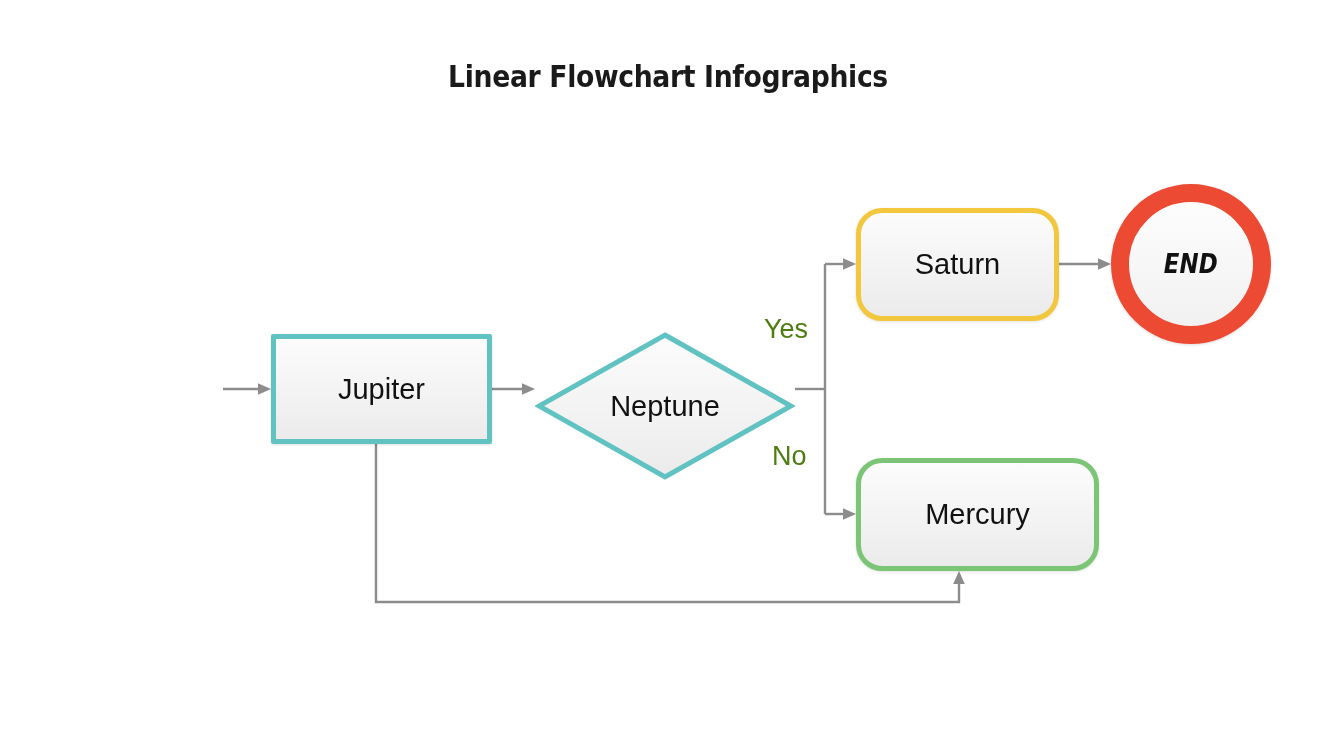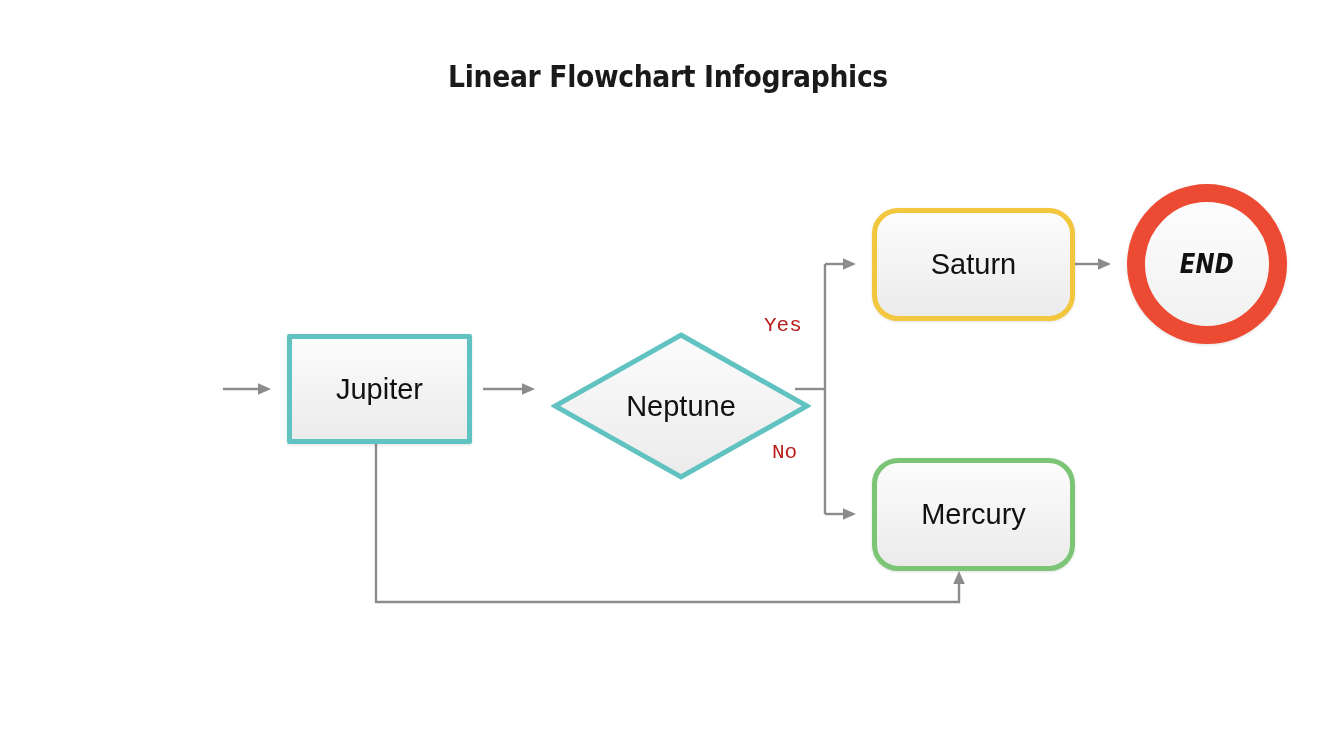--- a/index.html
+++ b/index.html
@@ -58,21 +58,20 @@
     fill: #8c8c8c;
   }
 
   
   .node {
     position: absolute;
     box-sizing: border-box;
     display: flex;
     align-items: center;
     justify-content: center;
-    margin-left: 16px;
   }
 
   .node-label {
     position: relative;
     z-index: 2;
     color: #111111;
     white-space: nowrap;
   }
 
   
@@ -102,21 +101,21 @@
     width: 160px;
     height: 160px;
     border: 18px solid #ec4a33;
     font-style: italic;
   }
 
   
   #node-jupiter {
     left: 271px;
     top: 334px;
-    width: 185px;
+    width: 221px;
     height: 110px;
     border: 5px solid #61c2c2;
     border-radius: 2px;
     background: linear-gradient(to bottom, #fcfcfc 0%, #ebebeb 100%);
     box-shadow: 0 1px 3px rgba(0,0,0,0.12);
   }
 
   
   .rounded-box {
     border-radius: 26px;
@@ -126,21 +125,21 @@
   #node-saturn {
     left: 856px;
     top: 208px;
     width: 203px;
     height: 113px;
     border: 5px solid #f2c63d;
   }
   #node-mercury {
     left: 856px;
     top: 458px;
-    width: 203px;
+    width: 243px;
     height: 113px;
     border: 5px solid #7cc576;
   }
 
   .process-label {
     font-family: "Liberation Sans", sans-serif;
     font-size: 29px;
     font-weight: 400;
   }
 
@@ -164,23 +163,23 @@
     stroke-linejoin: miter;
   }
   #node-neptune .node-label {
     font-family: "Liberation Sans", sans-serif;
     font-size: 29px;
   }
 
   
   .branch-label {
     position: absolute;
-    font-family: Liberation Mono, monospace;
-    font-size: 21px;
-    color: #b91c1c;
+    font-family: Liberation Sans, sans-serif;
+    font-size: 27px;
+    color: #4d7c0f;
     white-space: nowrap;
   }
   #label-yes { left: 764px; top: 314px; }
   #label-no  { left: 772px; top: 441px; }
 </style>
 </head>
 <body>
 
 <div id="canvas">
 

